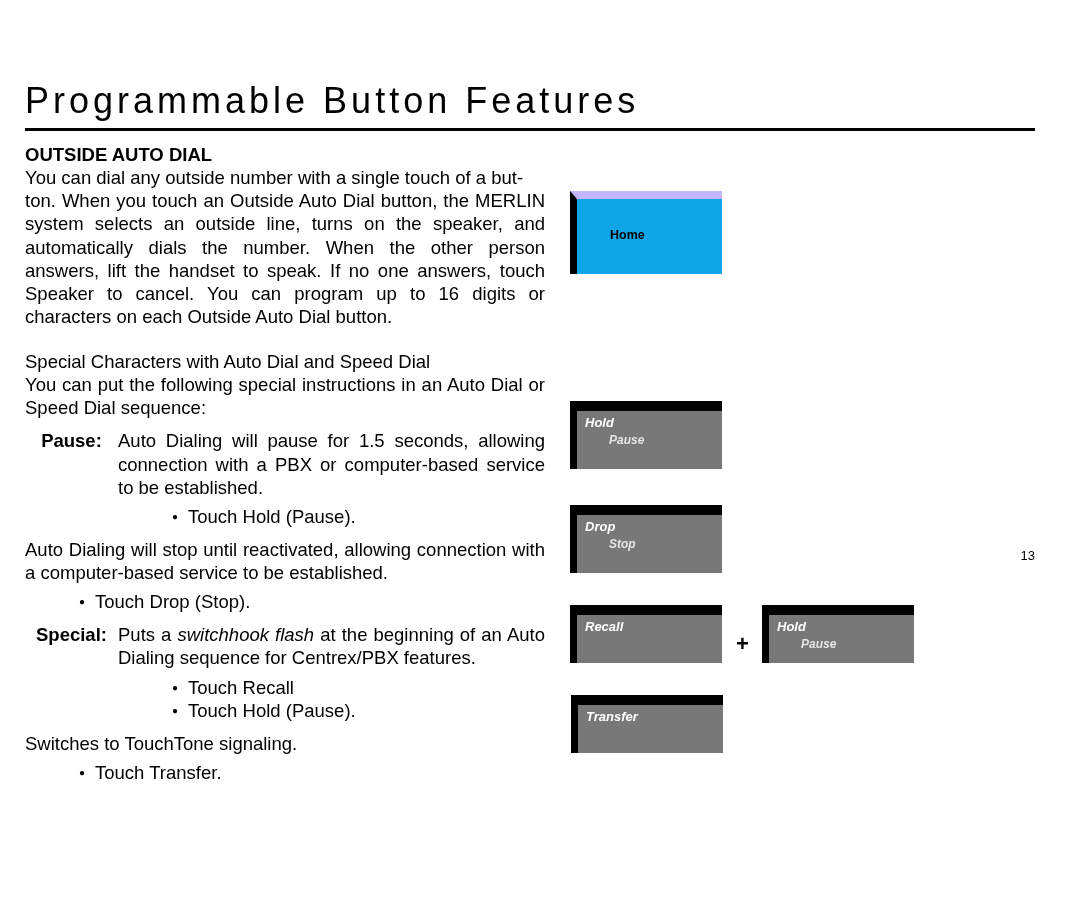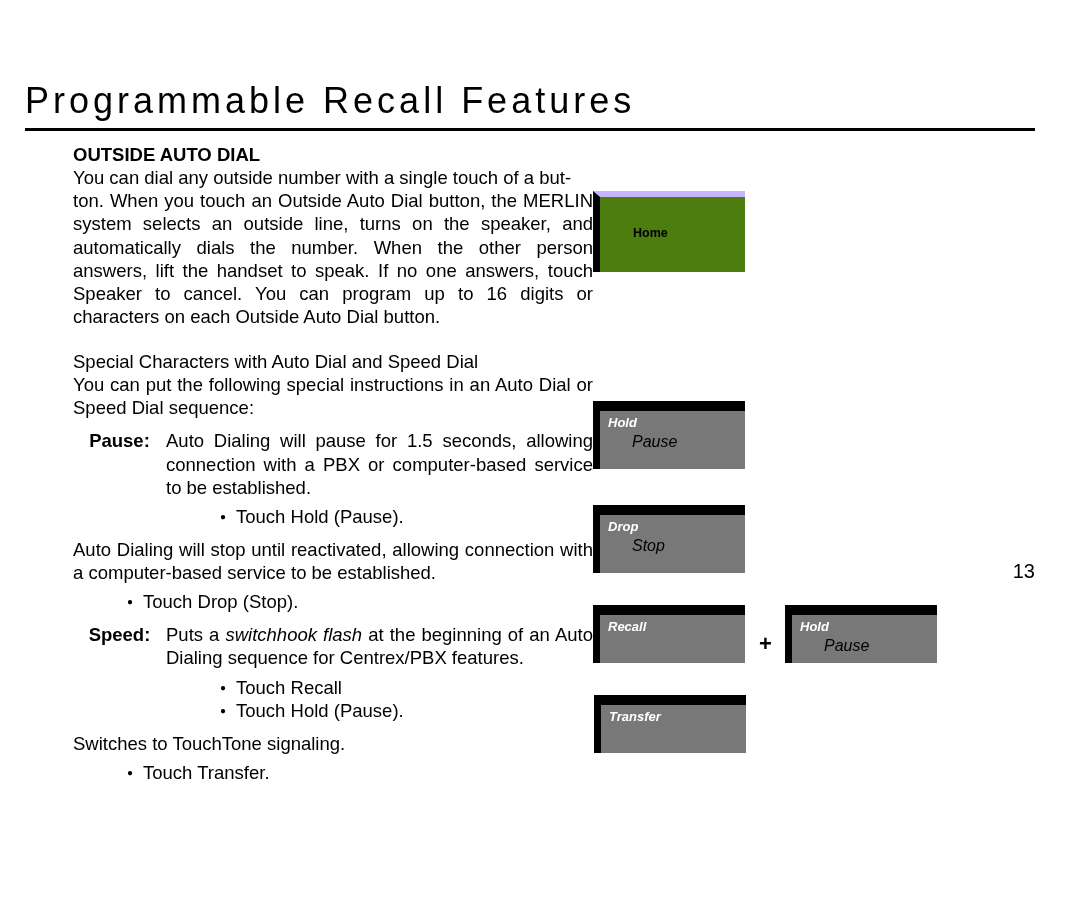--- a/index.html
+++ b/index.html
@@ -20,21 +20,21 @@
     margin: 0 0 6px 0;
     font-family: Arial, Helvetica, sans-serif;
   }
   .hr {
     border: none;
     border-top: 3px solid #000;
     margin: 0 0 8px 0;
   }
   .cols {
     display: flex;
-    margin-left: 48px;
+    gap: 25px;
   }
   .left {
     width: 520px;
     font-size: 18.5px;
     line-height: 1.25;
   }
   .right {
     flex: 1;
     position: relative;
   }
@@ -94,59 +94,59 @@
     left: 8px;
     color: #fff;
     font-size: 13px;
     font-weight: bold;
     font-style: italic;
   }
   .btn-box .l2 {
     position: absolute;
     top: 22px;
     left: 32px;
-    color: #000000;
-    font-size: 16px;
-    font-weight: normal;
+    color: #e5e5e5;
+    font-size: 12px;
+    font-weight: bold;
     font-style: italic;
   }
   .btn-home {
     position: relative;
     width: 145px;
     height: 75px;
-    background: #4d7c0f;
+    background: #0ea5e9;
     border-left: 7px solid #000;
-    border-top: 6px solid #c4b5fd;
+    border-top: 8px solid #c4b5fd;
     box-sizing: content-box;
   }
   .btn-home .hl {
     position: absolute;
     top: 29px;
     left: 33px;
     color: #000;
     font-size: 12.5px;
     font-weight: bold;
   }
   .plus {
     position: absolute;
     font-size: 22px;
     font-weight: bold;
   }
   .pagenum {
     position: absolute;
     right: 0;
-    bottom: 201px;
-    font-size: 20px;
+    bottom: 221px;
+    font-size: 13px;
   }
 </style>
 </head>
 <body>
 
 <div class="page">
-  <h1 class="title">Programmable Recall Features</h1>
+  <h1 class="title">Programmable Button Features</h1>
   <hr class="hr">
 
   <div class="cols">
     <div class="left">
       <div class="sect">OUTSIDE AUTO DIAL</div>
       <div class="para">
         <span>You can dial any outside number with a single touch of a but-</span><br>
         <span>ton. When you touch an Outside Auto Dial button, the MERLIN</span>
         <span>system selects an outside line, turns on the speaker, and automatically dials the number. When the other person answers, lift the handset to speak. If no one answers, touch </span><span class="b">Speaker</span><span> to cancel. You can program up to 16 digits or characters on each Outside Auto Dial button.</span>
       </div>
@@ -167,21 +167,21 @@
       <div class="defrow">
         <div class="body">
           <span>Auto Dialing will stop until reactivated, allowing connection with a computer-based service to be established.</span>
           <ul class="bullets">
             <li><span>Touch </span><span class="b">Drop</span><span> (Stop).</span></li>
           </ul>
         </div>
       </div>
 
       <div class="defrow">
-        <div class="term">Speed:</div>
+        <div class="term">Special:</div>
         <div class="body">
           <span><span>Puts a </span><span class="i">switchhook flash</span><span> at the beginning of an Auto Dialing sequence for Centrex/PBX features.</span></span>
           <ul class="bullets">
             <li><span>Touch </span><span class="b">Recall</span></li>
             <li><span>Touch </span><span class="b">Hold</span><span> (Pause).</span></li>
           </ul>
         </div>
       </div>
 
       <div class="defrow">

